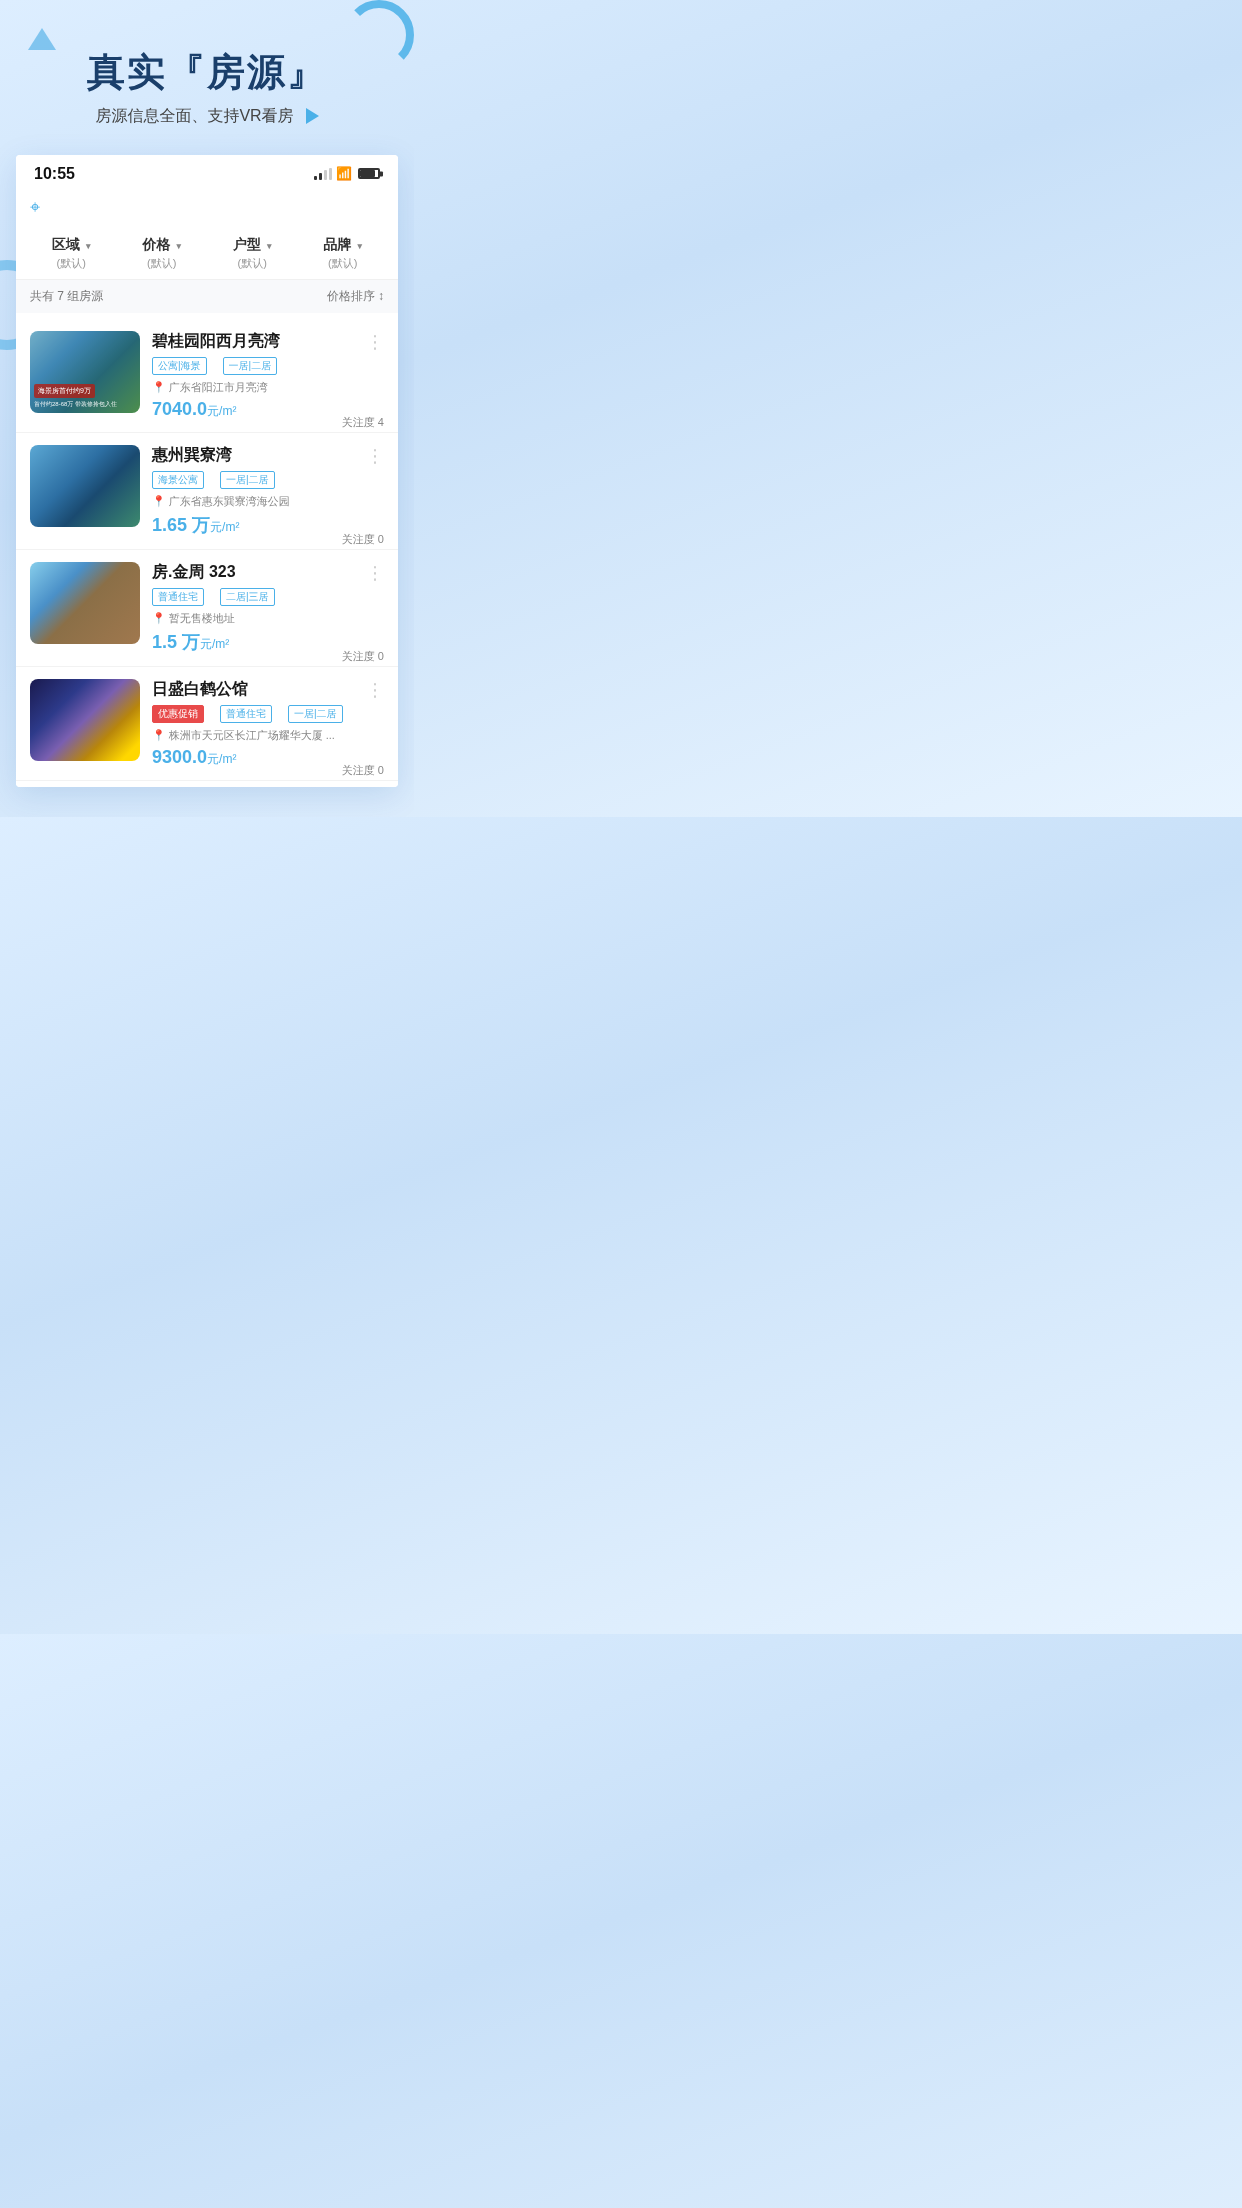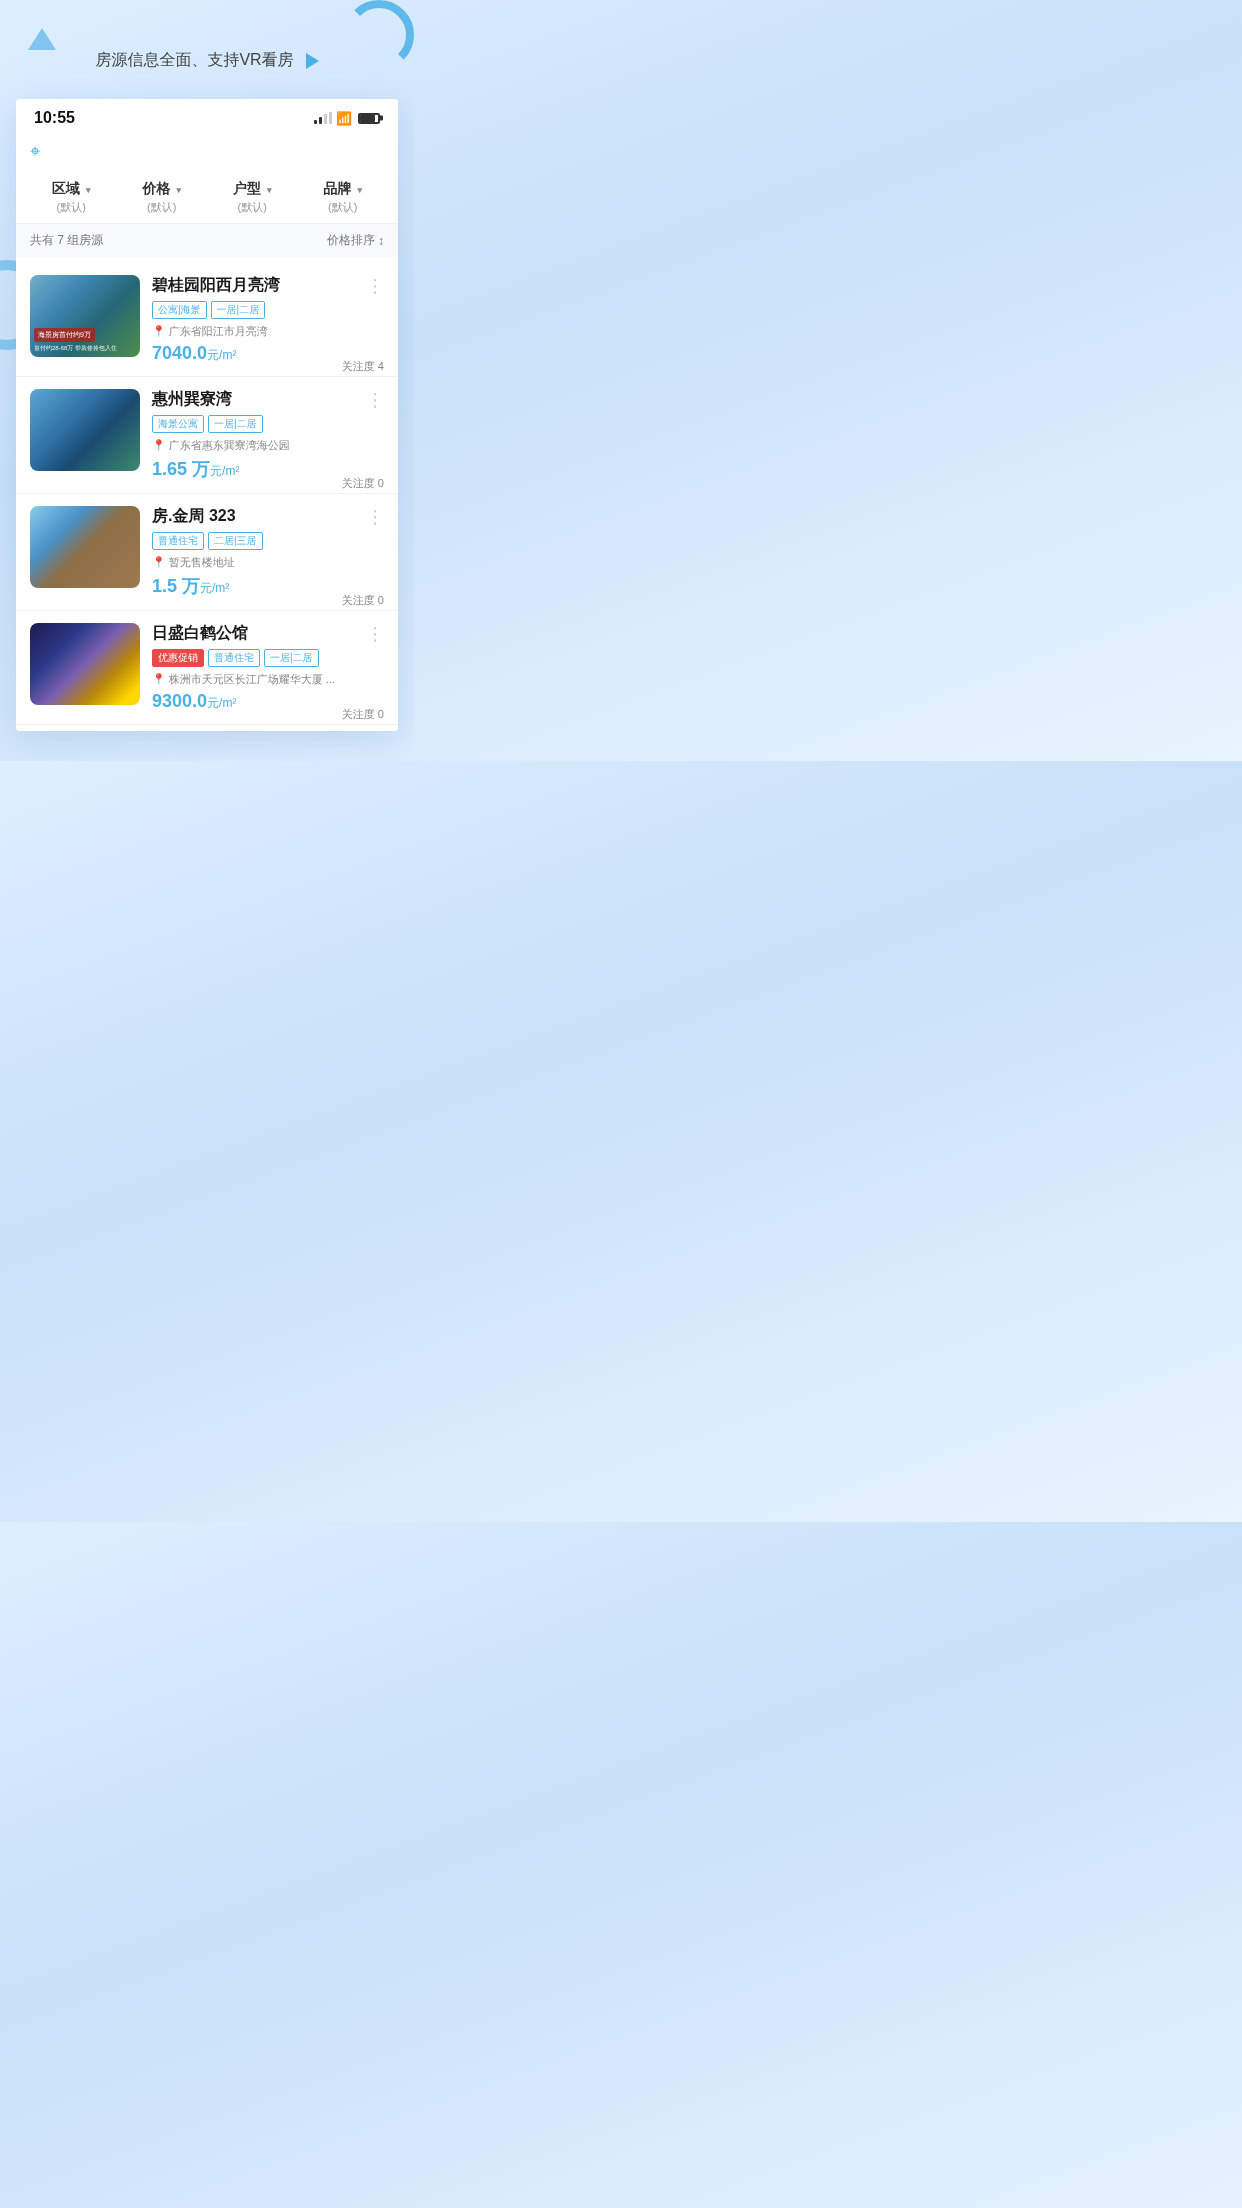--- a/index.html
+++ b/index.html
@@ -310,21 +310,21 @@
     .listing-title {
       font-size: 16px;
       font-weight: 700;
       color: #1a1a1a;
       margin-bottom: 5px;
     }
 
     .listing-tags {
       display: flex;
       flex-wrap: wrap;
-      gap: 4px;
+      gap: 16px;
       margin-bottom: 5px;
     }
 
     .tag {
       font-size: 10px;
       padding: 1px 5px;
       border-radius: 2px;
       border: 1px solid;
     }
 
@@ -383,20 +383,21 @@
     }
   </style>
 </head>
 <body>
 
 <div class="deco-triangle-top-left"></div>
 <div class="deco-arc-top-right"></div>
 <div class="deco-arc-left"></div>
 
 <div class="hero-section">
+  <div class="hero-title">真实『房源』</div>
   <div class="hero-subtitle">
     <span>房源信息全面、支持VR看房</span>
     <span class="play-triangle"></span>
   </div>
 </div>
 
 <div class="phone-frame">
 
   <div class="status-bar">
     <span class="status-time">10:55</span>

